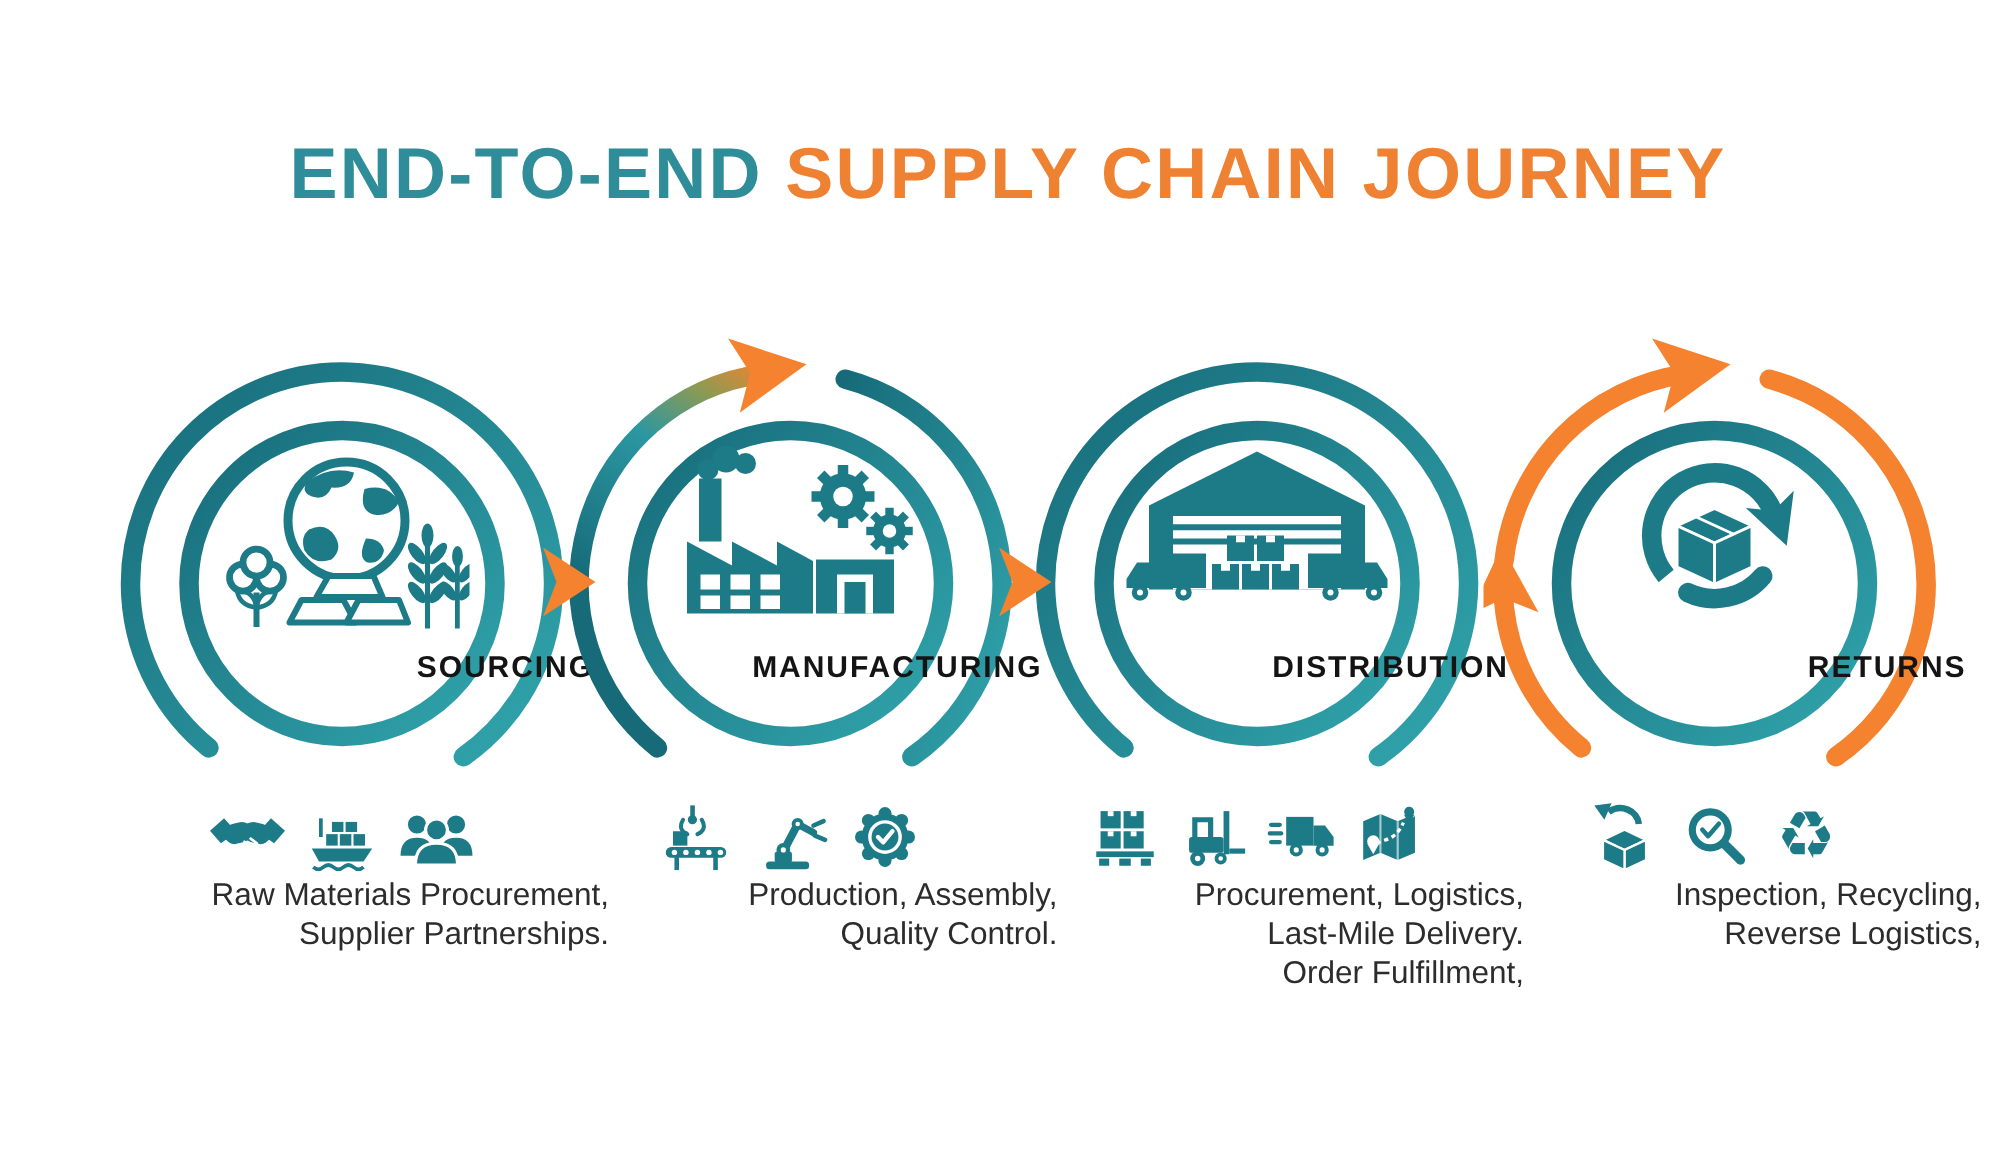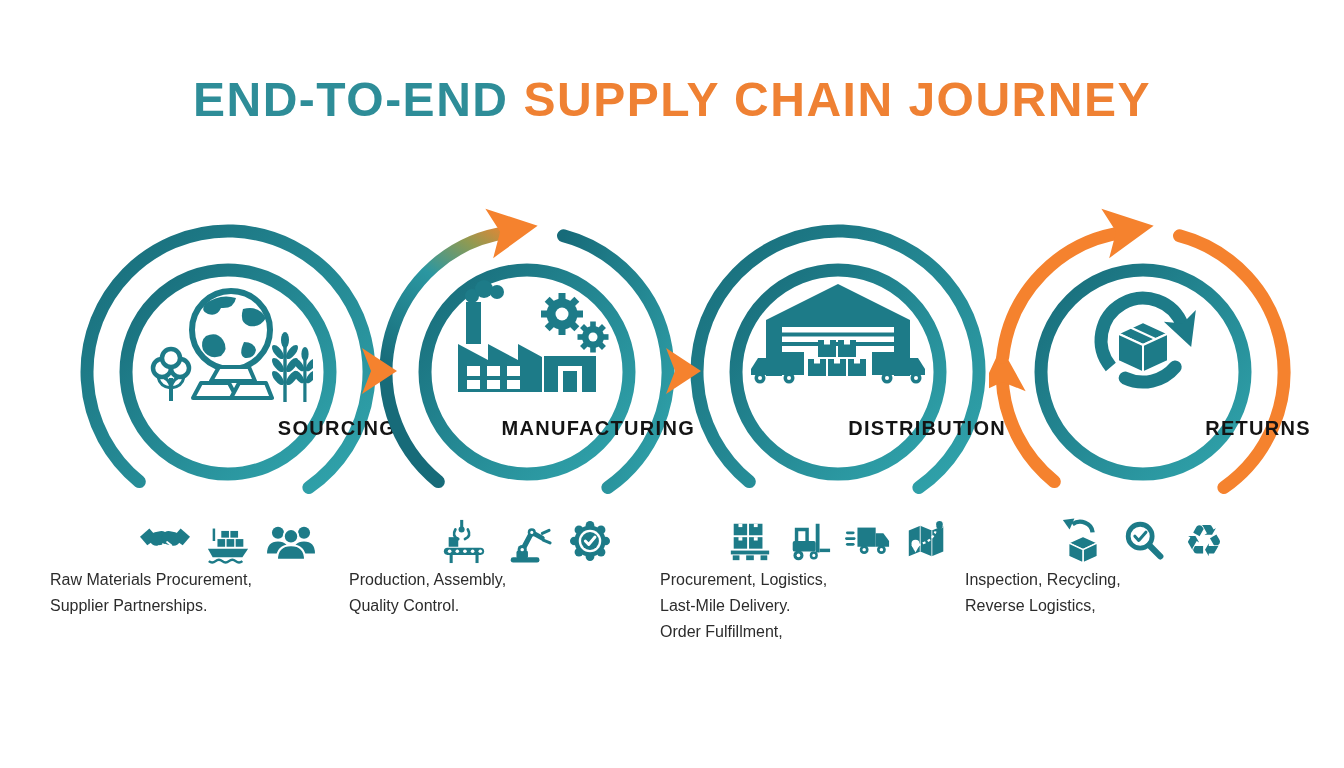--- a/index.html
+++ b/index.html
@@ -1,31 +1,31 @@
 <!DOCTYPE html>
 <html><head>
 <meta charset="utf-8">
 <style>
   html,body{margin:0;padding:0;background:#ffffff;}
   body{width:1344px;height:768px;font-family:"Liberation Sans",sans-serif;overflow:hidden;}
-  .canvas{position:relative;width:1344px;height:544px;background:#ffffff;}
+  .canvas{position:relative;width:1344px;height:544px;background:#ffffff;margin-top:17px;}
   .title{position:absolute;top:72px;left:0;width:100%;text-align:center;margin:0;
          font-size:48px;font-weight:bold;letter-spacing:1.5px;white-space:nowrap;}
   .t-teal{color:#2e8d98;}
   .t-orange{color:#ef8133;margin-left:15px;}
   .stage{position:absolute;top:195px;width:336px;height:475px;}
   .stage-1{left:60px;}  .stage-2{left:359px;}  .stage-3{left:670px;}  .stage-4{left:975px;}
   .ring{position:absolute;left:14px;top:5px;}
   .main-icon{position:absolute;top:85px;left:0;width:336px;display:flex;justify-content:center;}
   .stage-label{position:absolute;top:222px;left:0;width:336px;text-align:right;
                font-size:20px;font-weight:bold;letter-spacing:1.3px;color:#141414;}
   .small-icons{position:absolute;top:322px;left:0;width:336px;height:48px;
                display:flex;justify-content:center;align-items:center;gap:13px;}
-  .caption{position:absolute;top:372px;left:-10px;width:356px;text-align:left;
-           font-size:16px;line-height:26px;color:#2c2c2c;}
+  .caption{position:absolute;top:372px;left:-10px;width:356px;text-align:right;
+           font-size:21px;line-height:26px;color:#2c2c2c;}
   .flow-arrow{position:absolute;top:346px;}
   .fa-1{left:360px;} .fa-2{left:664px;}
   .recycle-glyph{font-family:"DejaVu Sans",sans-serif;font-size:44px;line-height:46px;
                  color:#1d7b88;width:46px;text-align:center;}
 </style>
 </head>
 <body>
 
 <div class="canvas">
 

